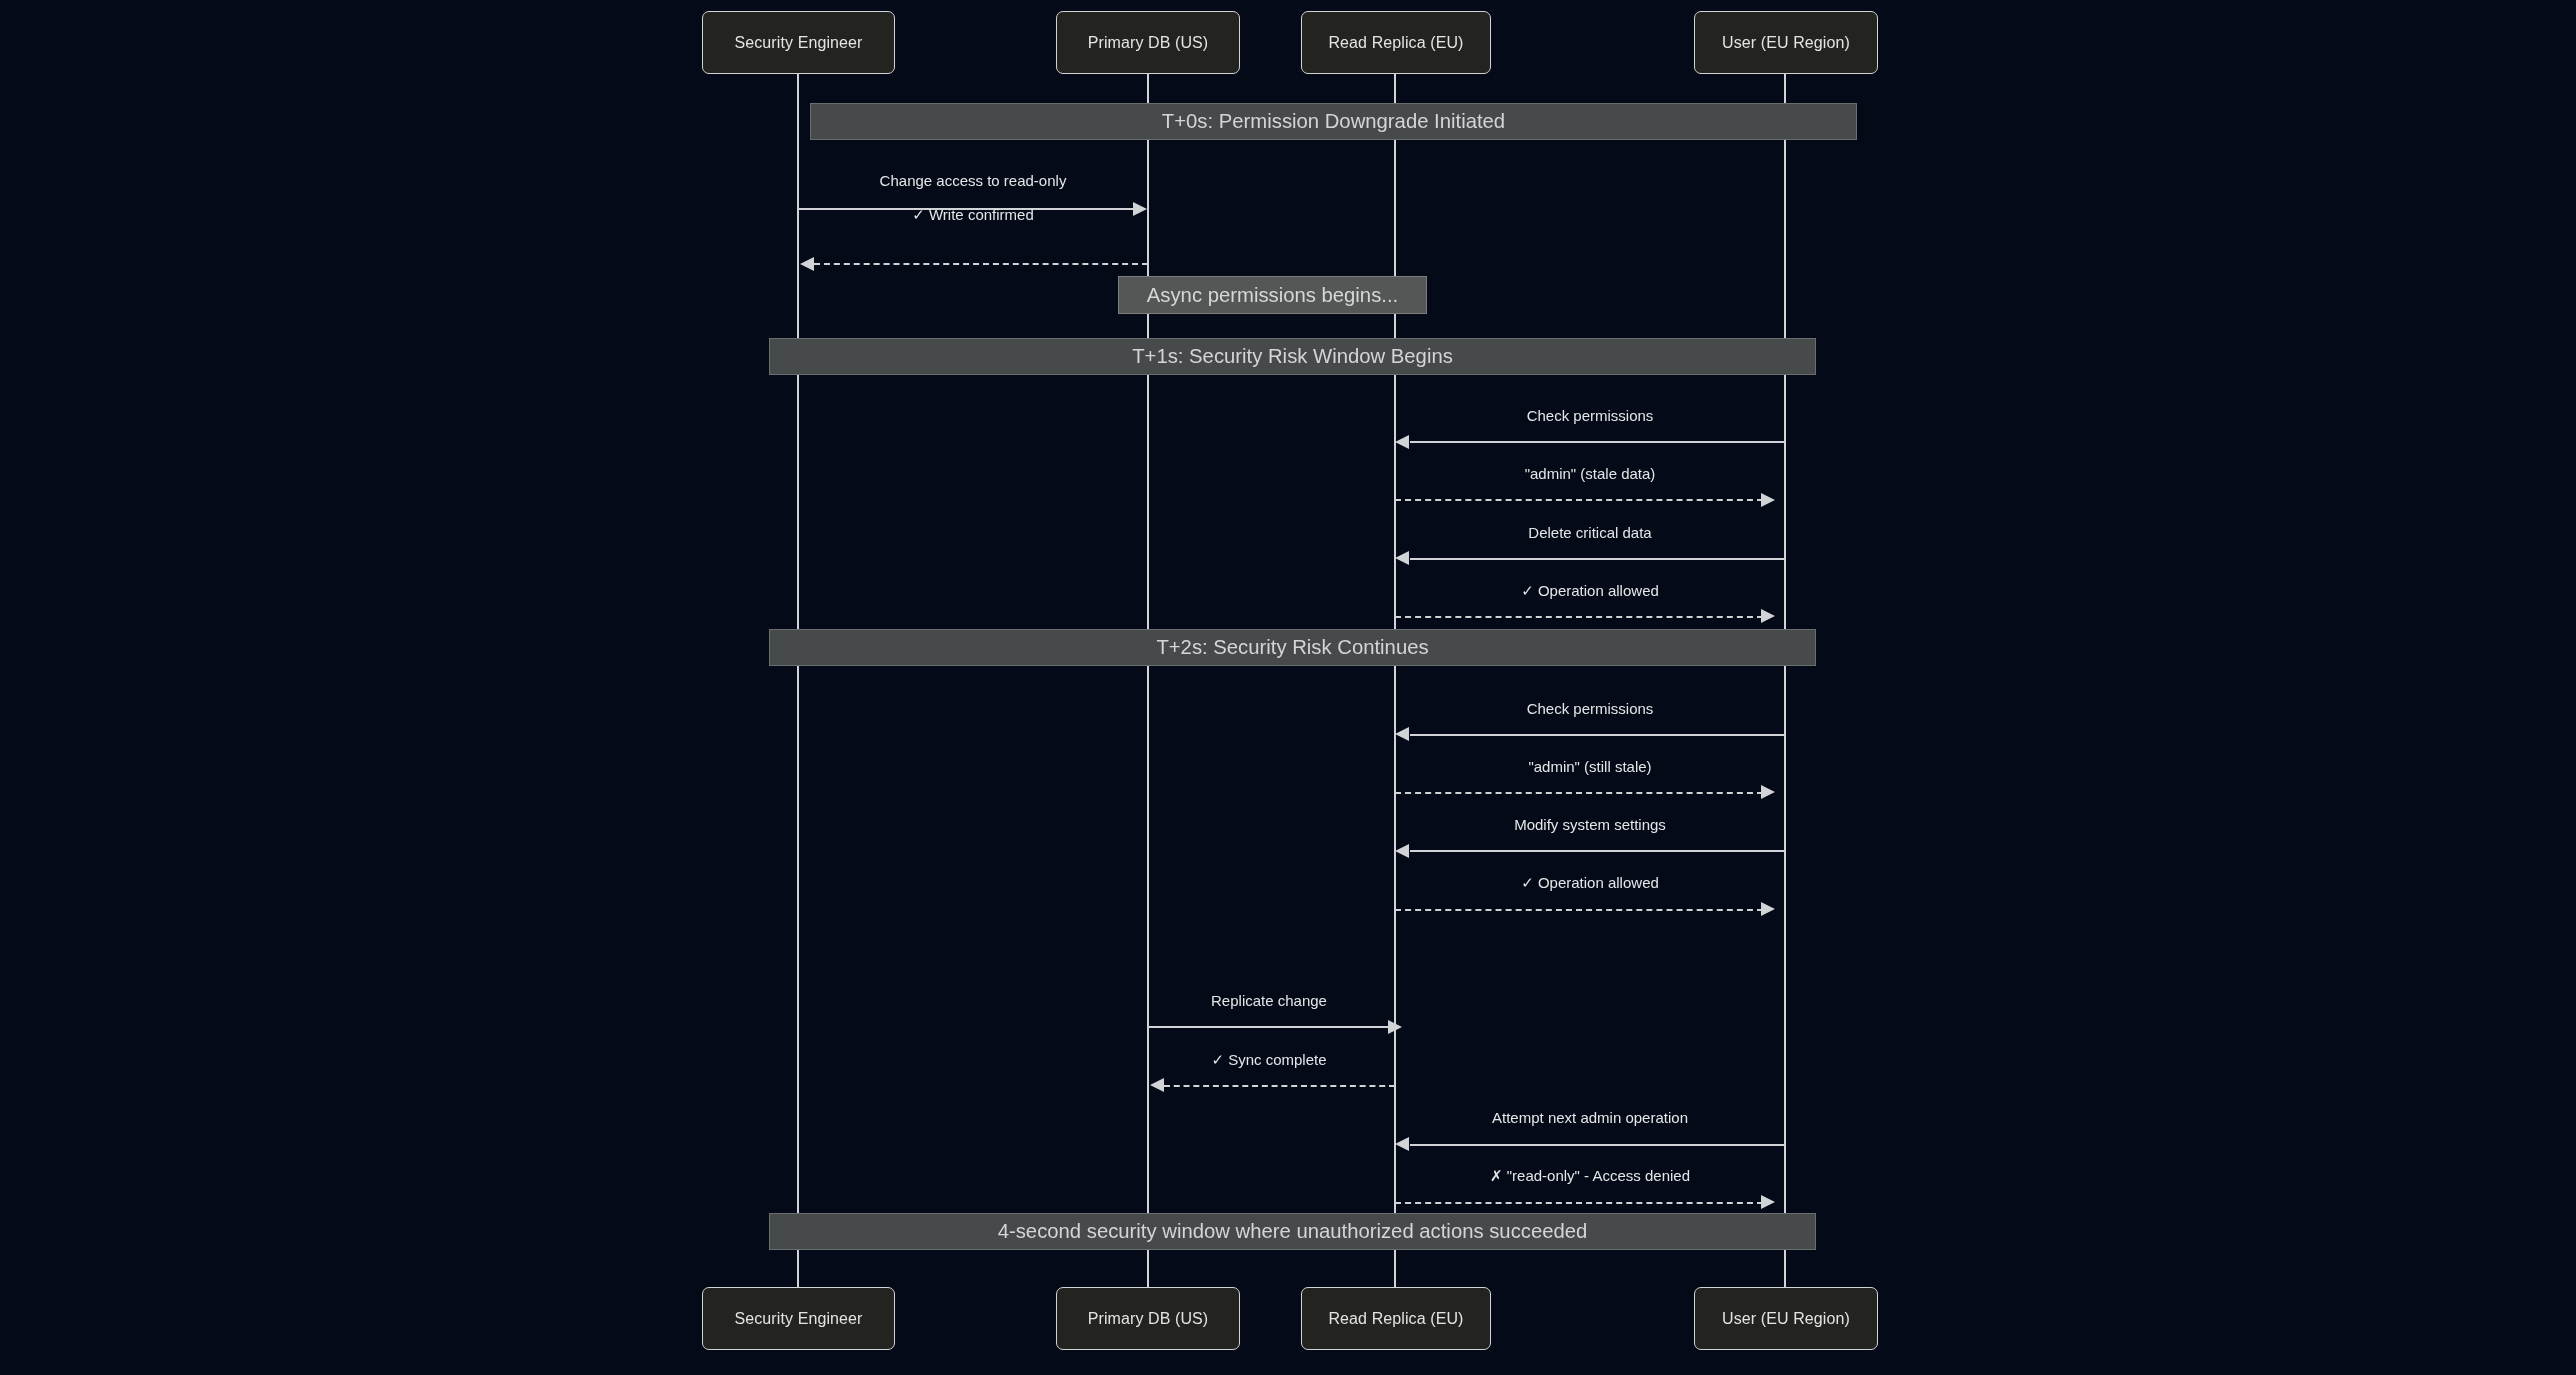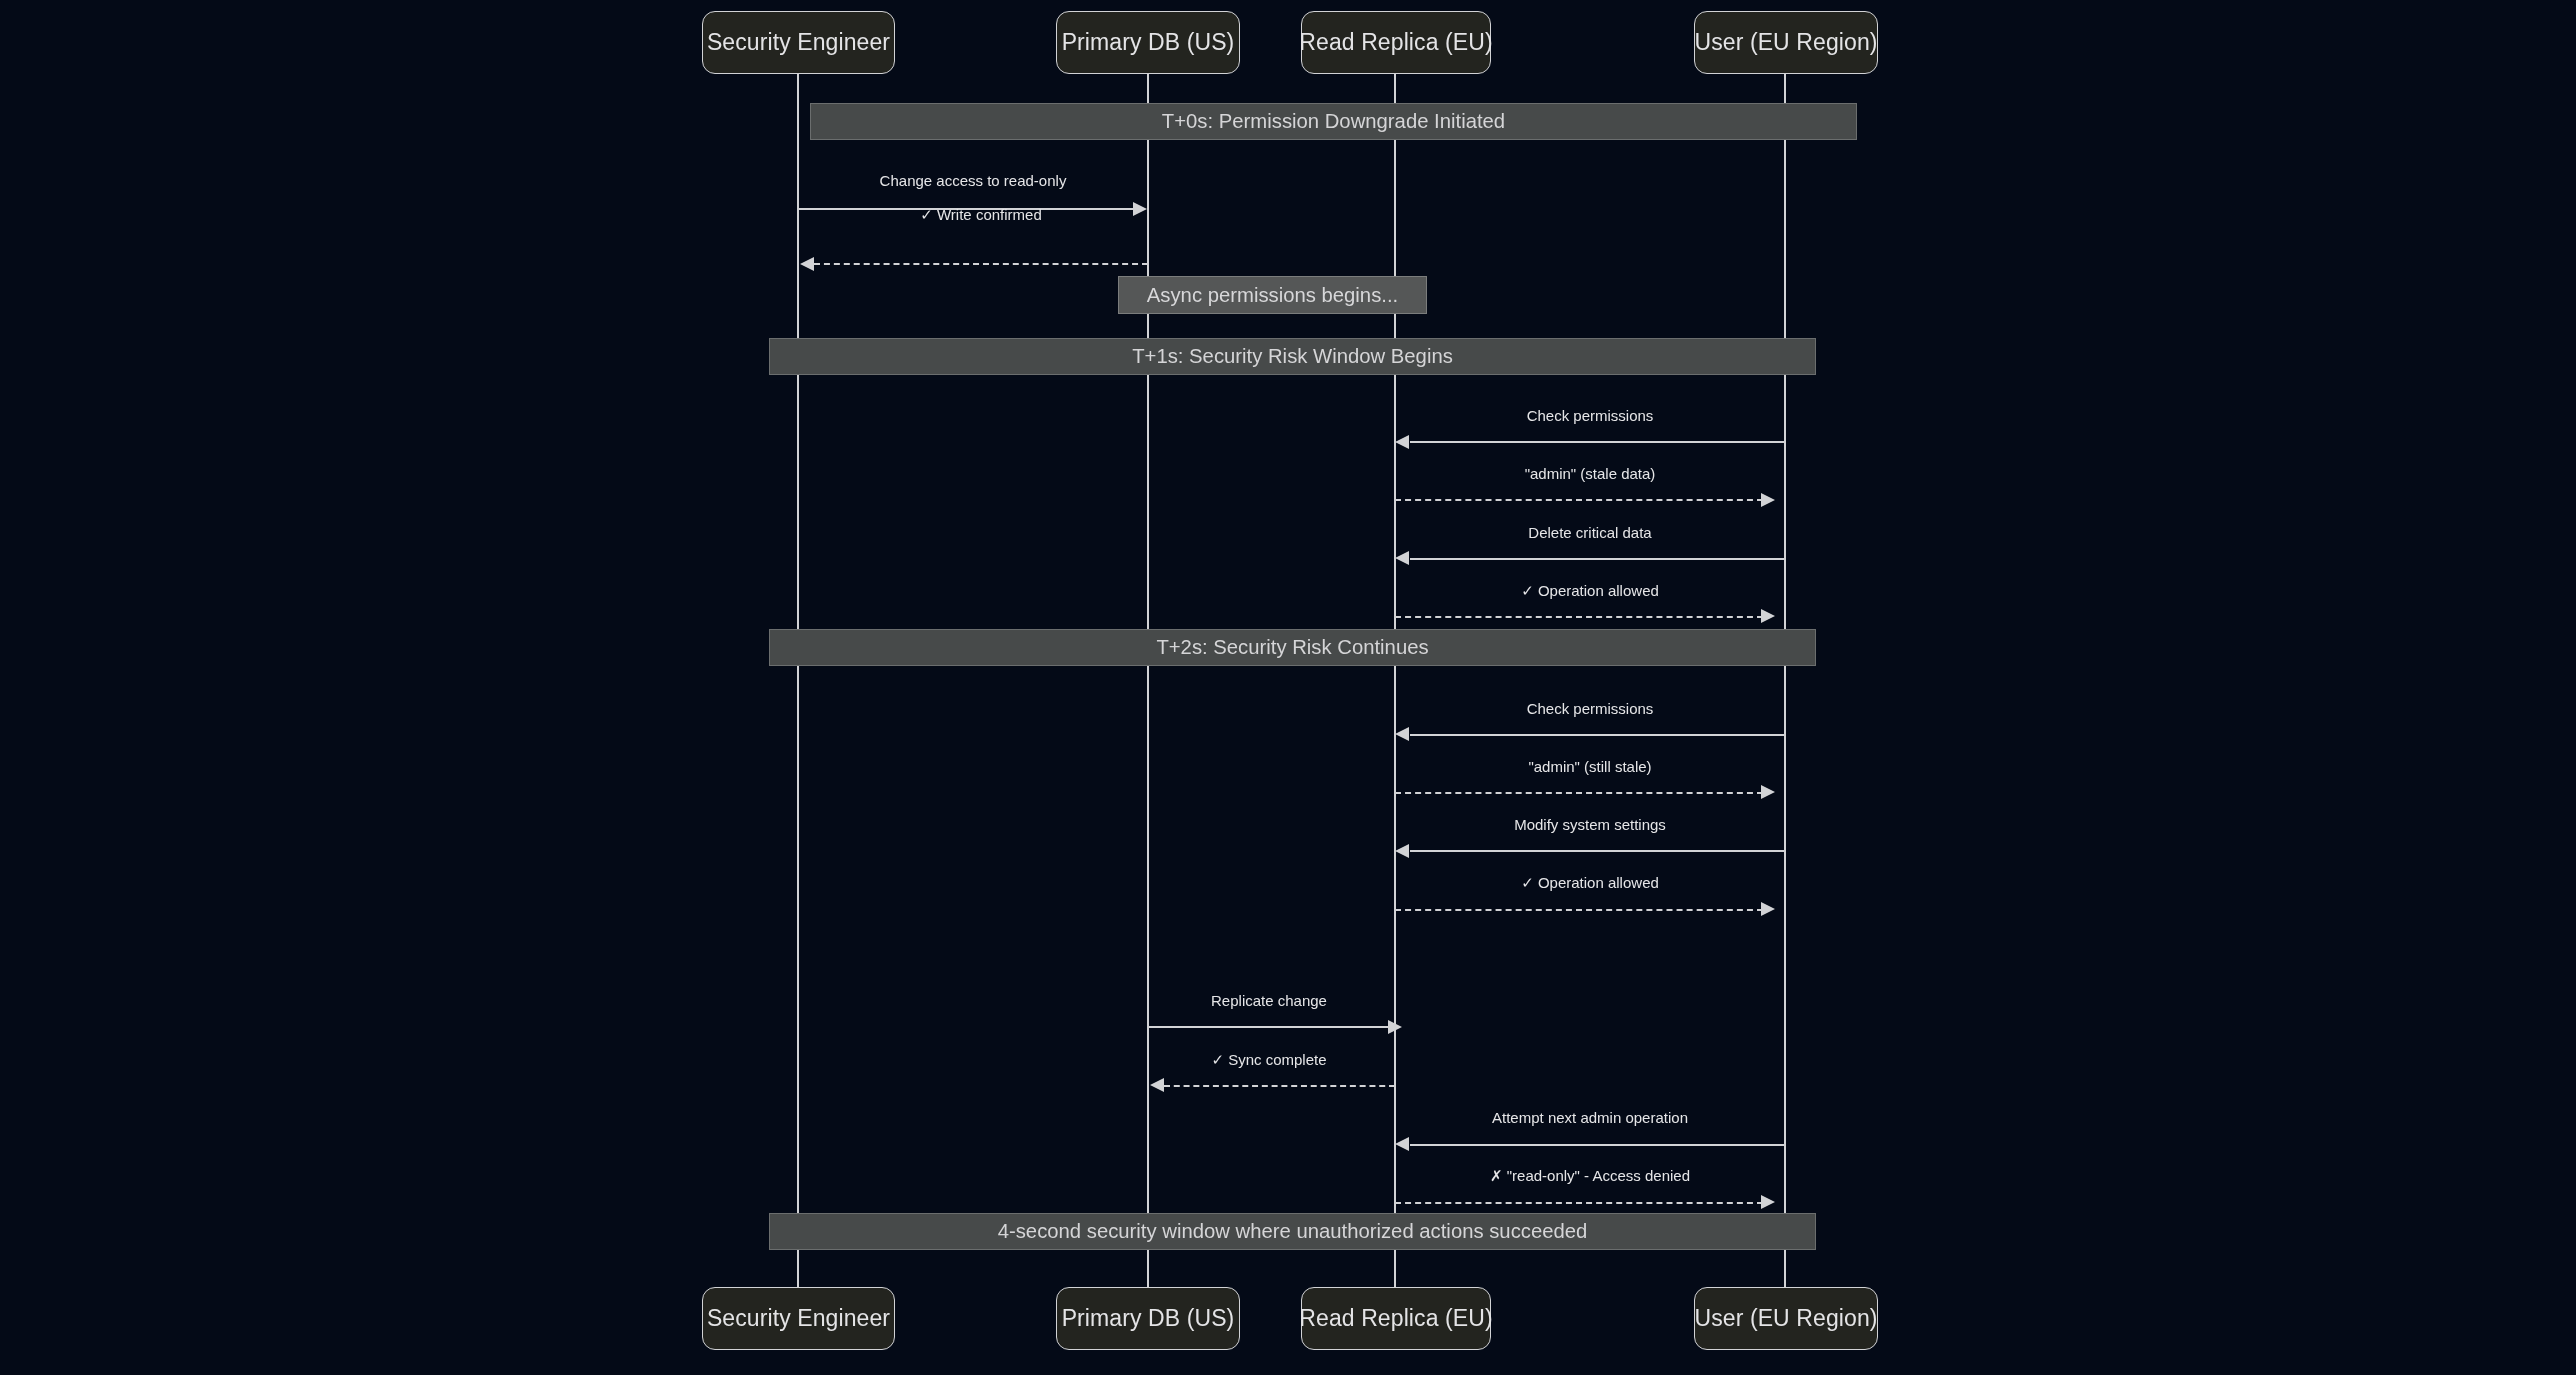--- a/index.html
+++ b/index.html
@@ -14,27 +14,27 @@
     background: #040a17;
     font-family: "Liberation Sans", sans-serif;
     overflow: hidden;
   }
 
   
   .actor-box {
     position: absolute;
     background: #23241f;
     border: 1.8px solid #d2d3d6;
-    border-radius: 13px;
+    border-radius: 7px;
     box-sizing: border-box;
     display: flex;
     align-items: center;
     justify-content: center;
     color: #e4e4e6;
-    font-size: 23px;
+    font-size: 16px;
     letter-spacing: 0.1px;
     text-align: center;
     white-space: nowrap;
   }
 
   
   .lifeline {
     position: absolute;
     width: 2.4px;
     background: #d2d3d6;
@@ -128,21 +128,21 @@
   <div class="section-bar" style="left:810px; top:103px; width:1047px; height:37px;">
     <span>T+0s: Permission Downgrade Initiated</span>
   </div>
 
   <div class="msg-label" style="left:973px; top:172px;">
     <span>Change access to read-only</span>
   </div>
   <div class="msg-line" style="left:798px; top:208px; width:337px;"></div>
   <div class="arrow-head right" style="left:1133px; top:202px;"></div>
 
-  <div class="msg-label" style="left:973px; top:206px;margin-left:8px;">
+  <div class="msg-label" style="left:973px; top:206px;">
     <span>✓ Write confirmed</span>
   </div>
   <div class="msg-line dotted" style="left:814px; top:263px; width:334px;"></div>
   <div class="arrow-head left" style="left:800px; top:257px;"></div>
 
   <div class="note-box" style="left:1118px; top:276px; width:309px; height:38px;">
     <span>Async permissions begins...</span>
   </div>
 
   <div class="section-bar" style="left:769px; top:338px; width:1047px; height:37px;">

